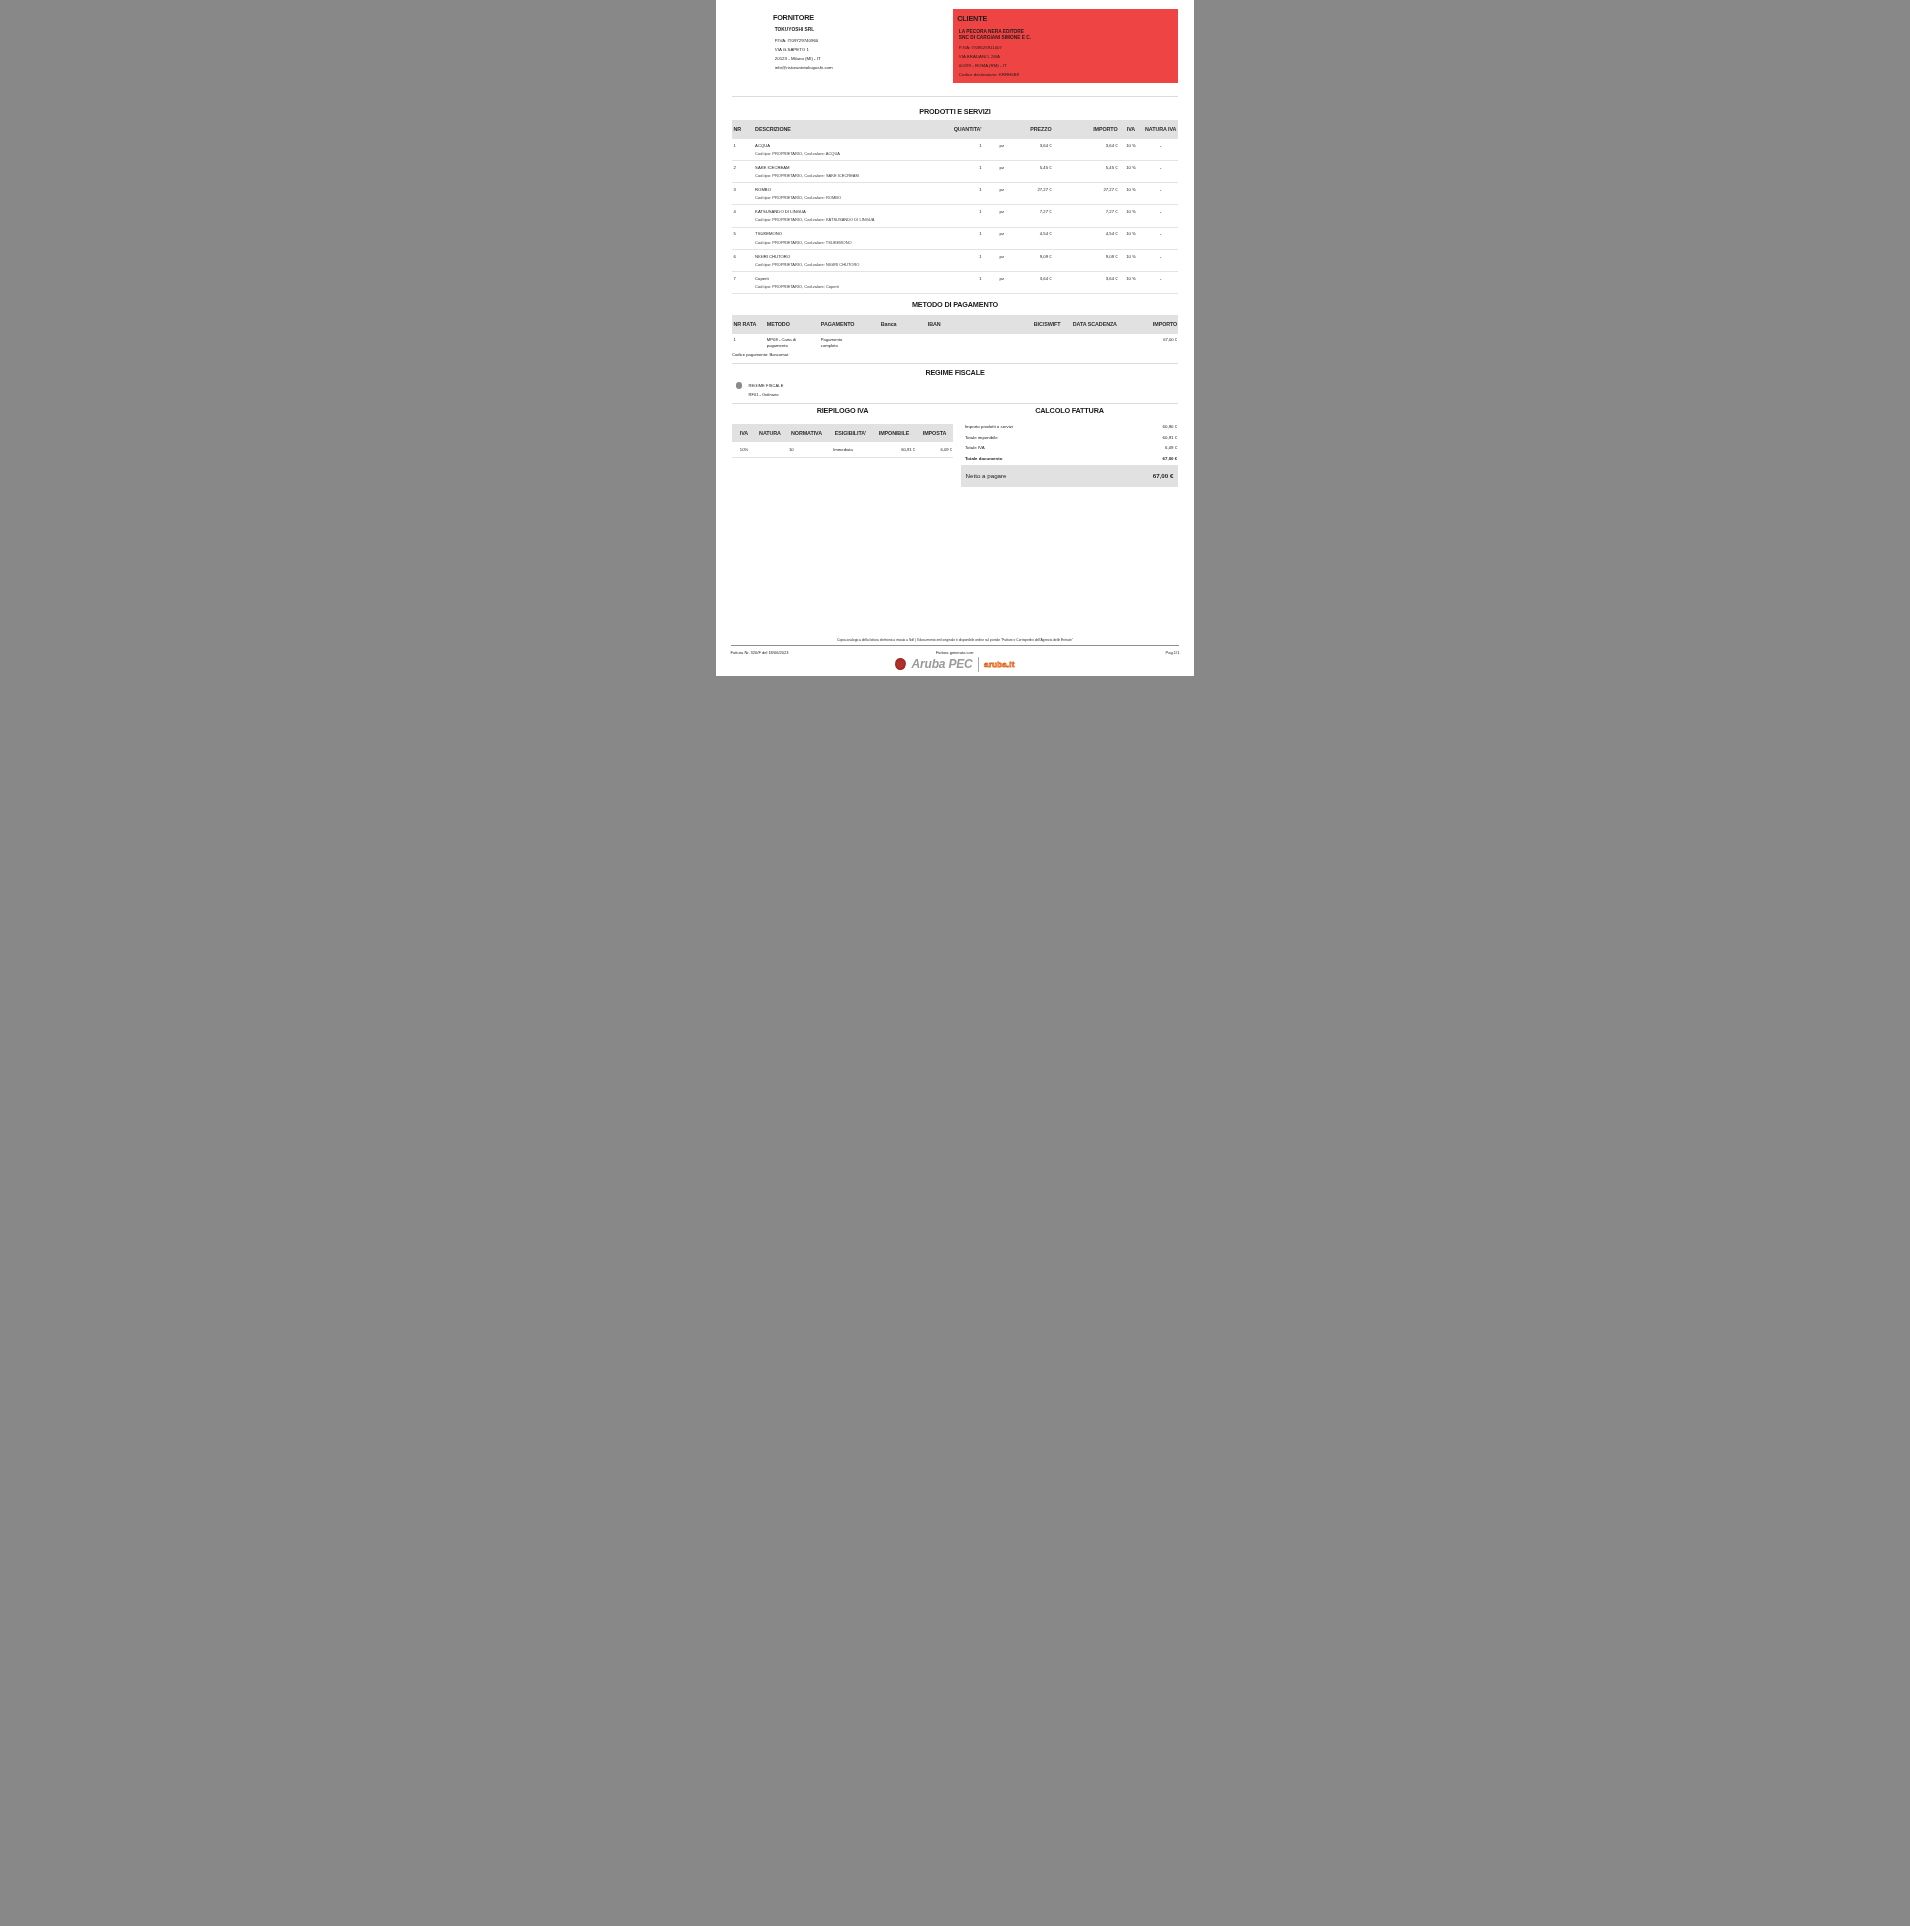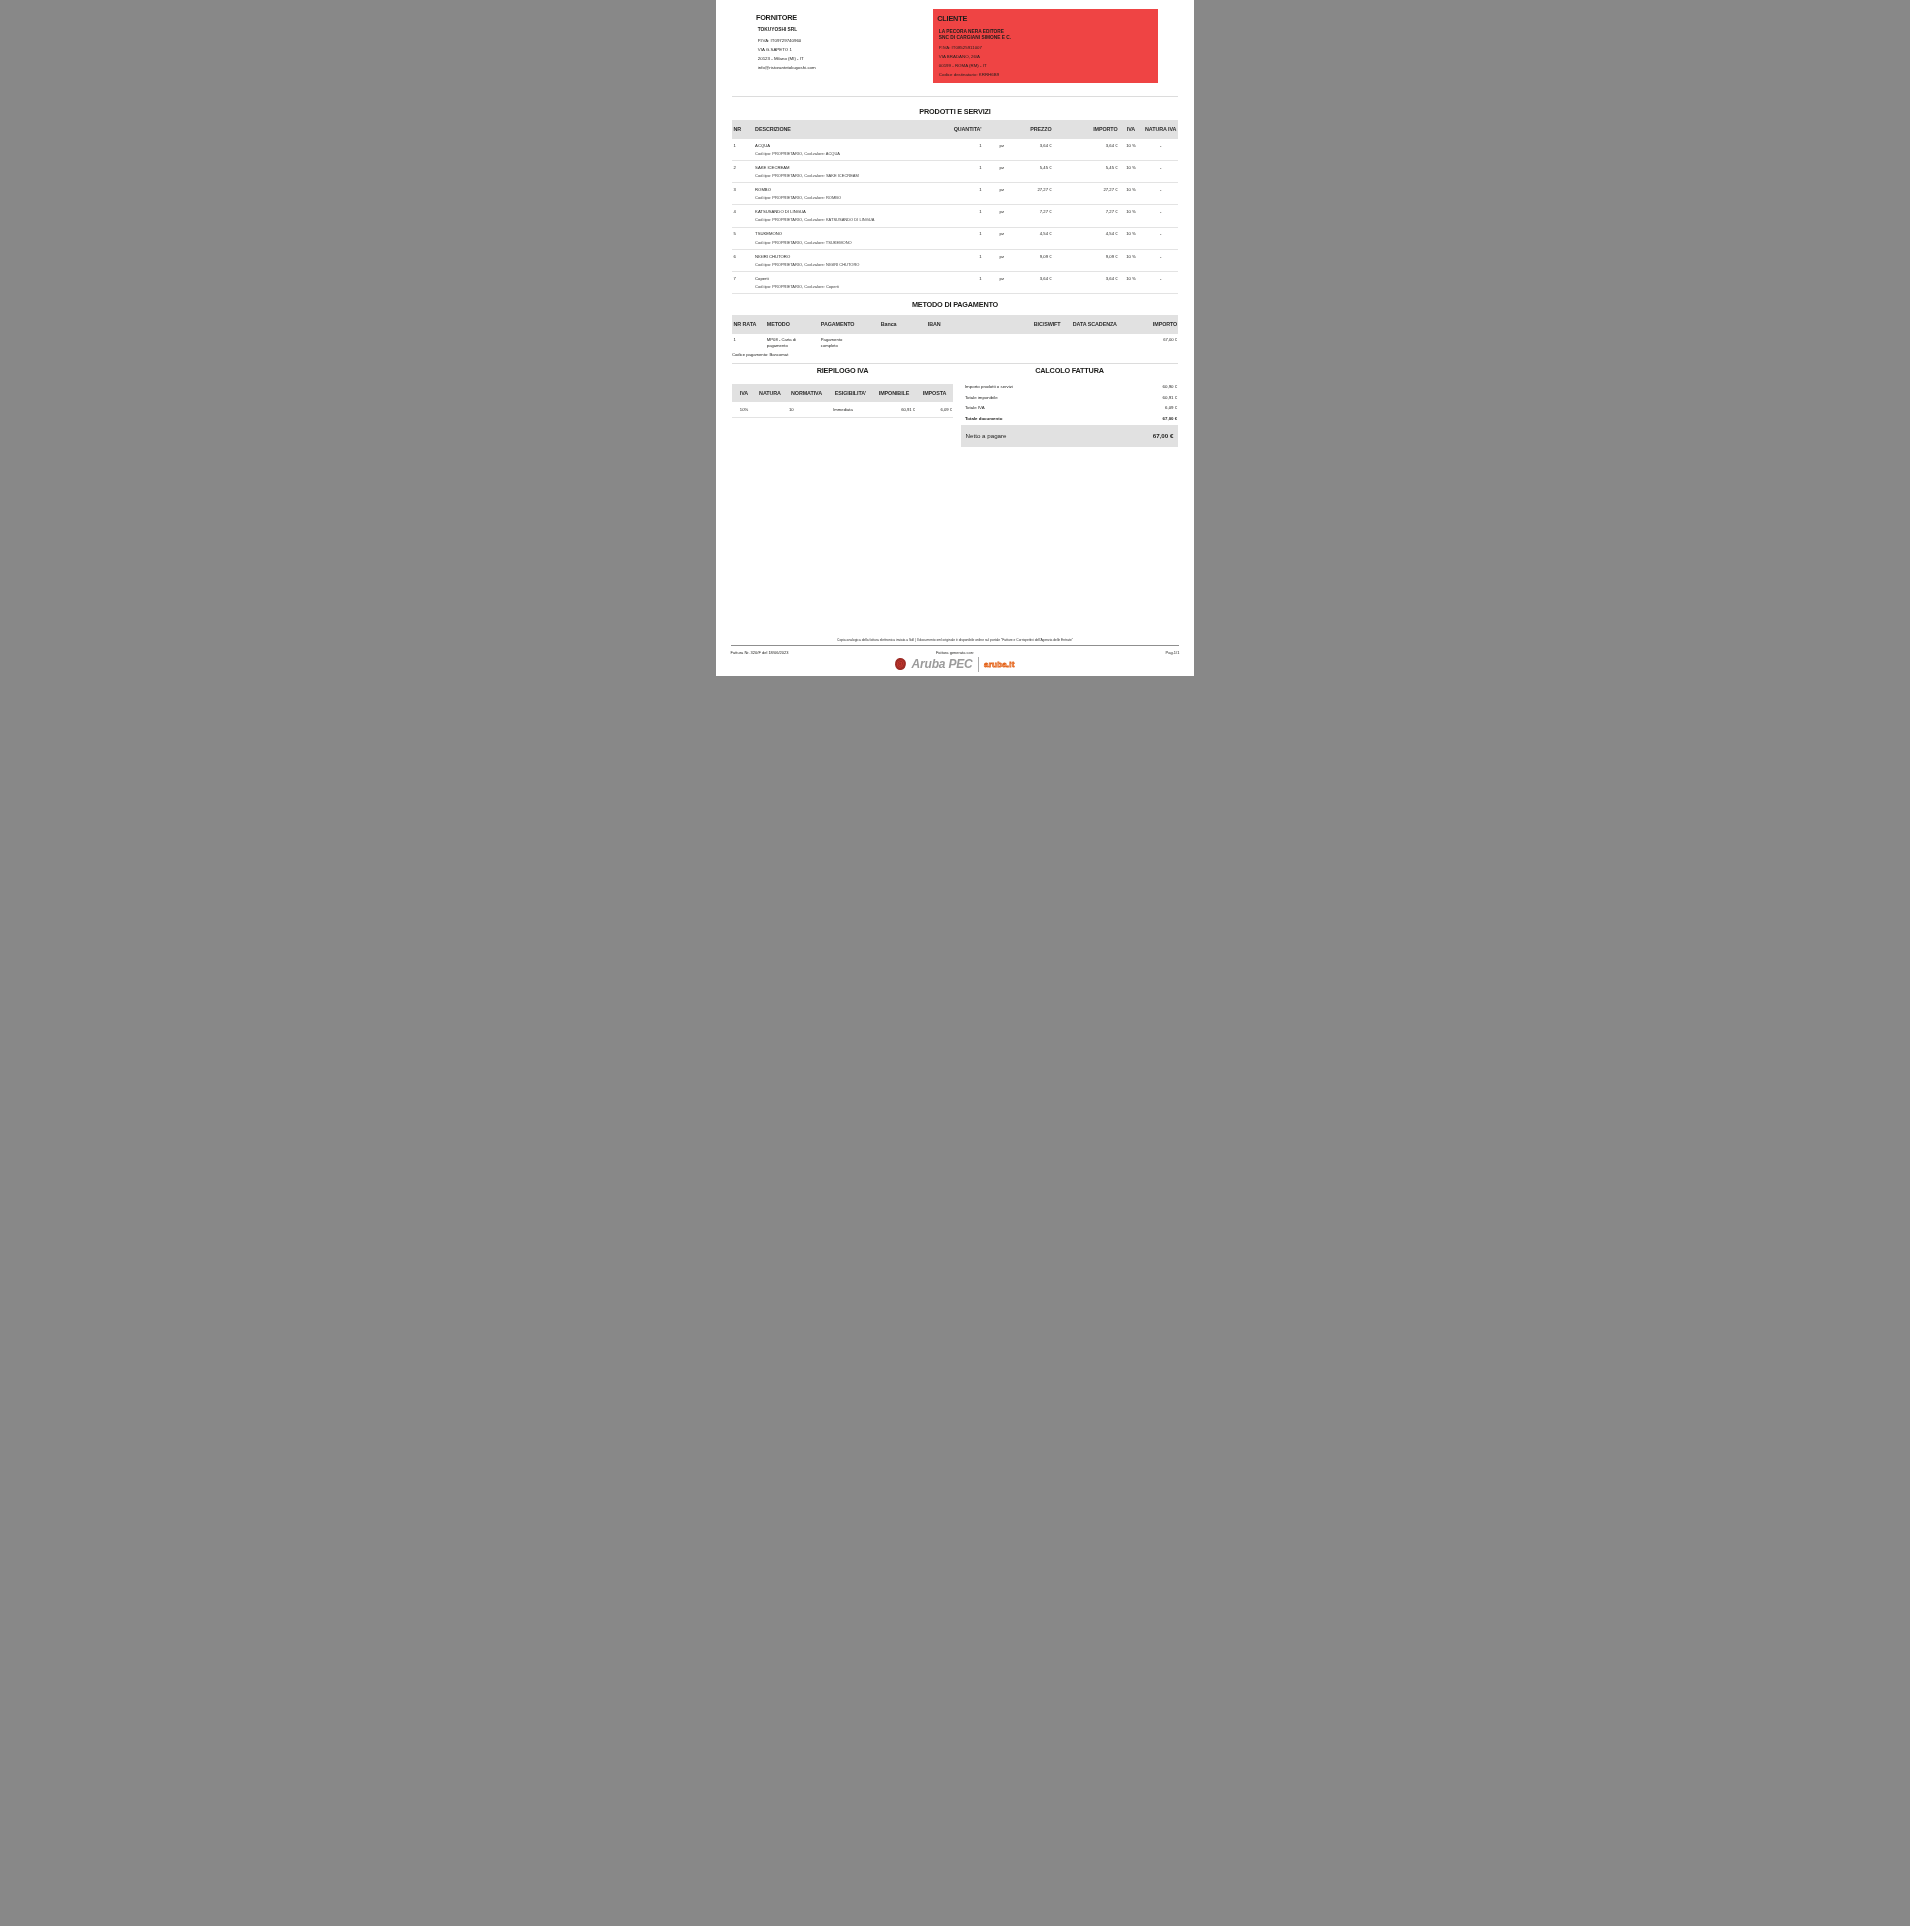--- a/index.html
+++ b/index.html
@@ -10,21 +10,21 @@
     font-family:"Liberation Sans", sans-serif; overflow:hidden;
   }
   .content { margin:0 16px; }
 
   
   .doc-header { padding-top:11.6px; text-align:right; }
   .doc-title { font-size:8px; font-weight:bold; letter-spacing:-0.2px; }
   .doc-sub { font-size:4.4px; margin-top:3.1px; }
 
   
-  .parties { display:flex; justify-content:center; margin-top:9.2px; }
+  .parties { display:flex; justify-content:space-between; margin-top:9.2px;margin-left:37px; }
   .party-h { font-size:7.3px; font-weight:bold; letter-spacing:-0.2px; }
   .fornitore { width:181px; padding-left:3.9px; padding-top:3.5px; }
   .fornitore .party-body { padding-left:1.9px; }
   .cliente-box { width:225px; background:#ef4444; min-height:72px; padding:4.6px 5.8px 5.4px 5.8px; }
   .cliente-box .party-h { margin-left:-1.5px; }
   .party-name { font-size:4.8px; font-weight:bold; margin-top:5.8px; line-height:1.25; }
   .party-name + .party-name { margin-top:0; }
   .party-line { font-size:4.4px; margin-top:4.2px; }
 
   
@@ -267,20 +267,28 @@
         <div class="cell al"><span class="wrap-narrow">Pagamento completo</span></div>
         <div class="cell al"></div>
         <div class="cell al"></div>
         <div class="cell al"></div>
         <div class="cell al"></div>
         <div class="cell ar">67,00 €</div>
       </div>
       <div class="codice-line">Codice pagamento: Bancomat</div>
     </section>
 
+    <section class="regime">
+      <h2 class="section-title">REGIME FISCALE</h2>
+      <div class="regime-row">
+        <span class="bullet"></span>
+        <span class="regime-label">REGIME FISCALE</span>
+      </div>
+      <div class="regime-value">RF01 - Ordinario</div>
+    </section>
 
     <section class="summary">
       <div class="sum-left">
         <h2 class="section-title">RIEPILOGO IVA</h2>
         <div class="riep-head band">
           <div class="cell ac">IVA</div>
           <div class="cell ac">NATURA</div>
           <div class="cell ac">NORMATIVA</div>
           <div class="cell ac">ESIGIBILITA'</div>
           <div class="cell ac">IMPONIBILE</div>

